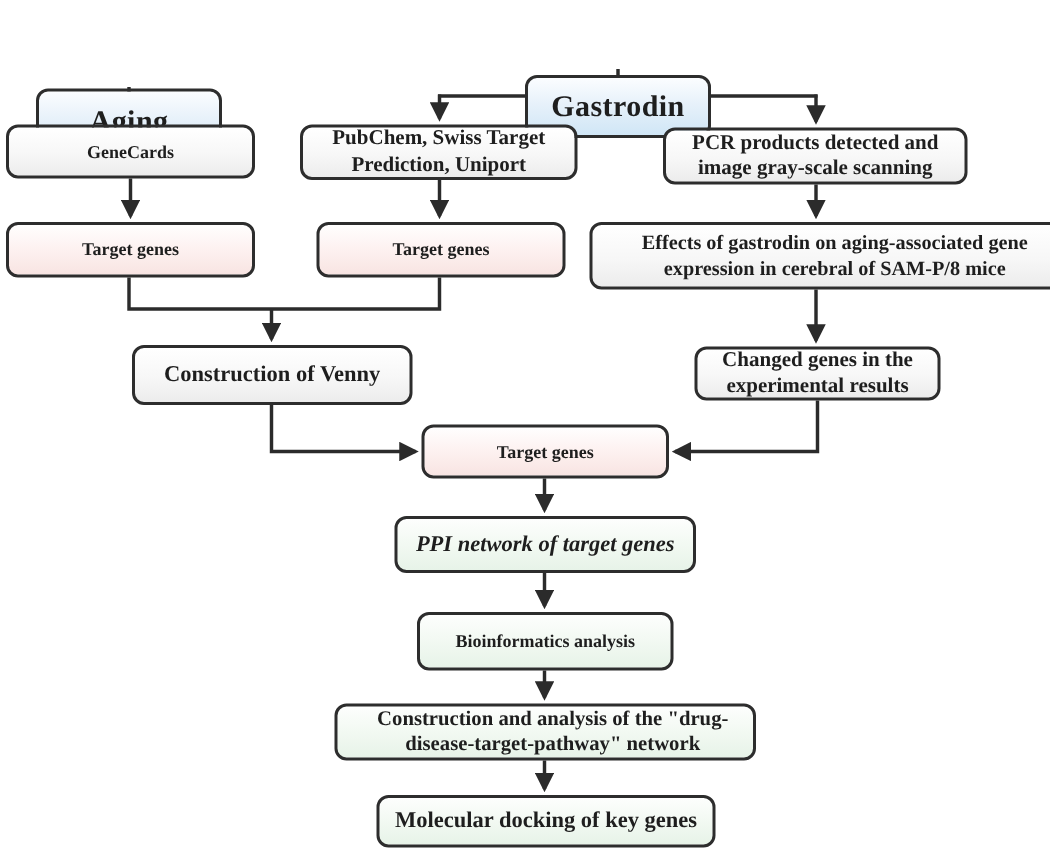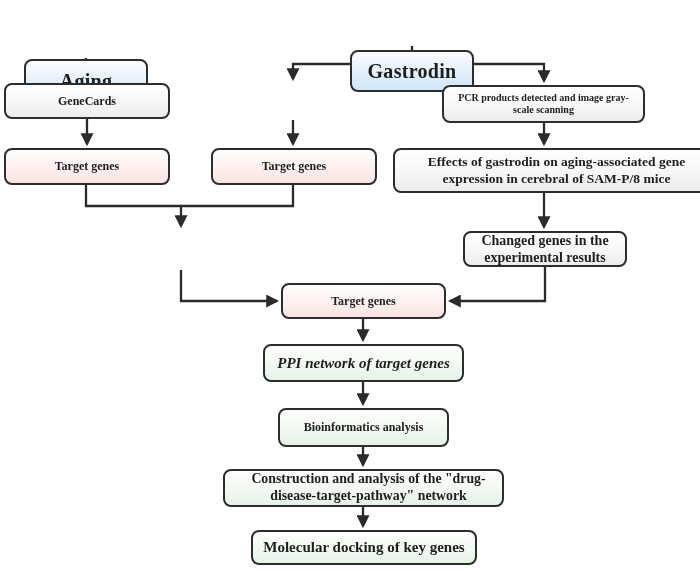--- a/index.html
+++ b/index.html
@@ -29,21 +29,21 @@
   .pink {background:linear-gradient(180deg,#fffefe 0%,#fdf1f0 50%,#f8e4e2 100%);}
   .green{background:linear-gradient(180deg,#fdfefd 0%,#f2f9f2 50%,#e7f3e8 100%);}
   .hdr{font-size:20px;letter-spacing:0.3px;margin-top:46px;}
 
   #n-aging        {left:24px;  top:13px;  width:124px; height:45px;}
   #n-gastrodin    {left:350px; top:4px;   width:124px; height:42px;}
   #n-genecards    {left:4px;   top:83px;  width:166px; height:36px;}
   #n-tg-aging     {left:4px;   top:148px; width:166px; height:37px;}
   #n-pubchem      {left:200px; top:83px;  width:185px; height:37px; font-size:14px;}
   #n-tg-gastrodin {left:211px; top:148px; width:166px; height:37px;}
-  #n-pcr          {left:442px; top:85px;  width:203px; height:38px; font-size:10px;justify-content:flex-end;}
+  #n-pcr          {left:442px; top:85px;  width:203px; height:38px; font-size:14px;justify-content:flex-end;}
   #n-effects      {left:393px; top:148px; width:327px; height:45px; font-size:13.5px;}
   #n-venny        {left:88px;  top:230px; width:187px; height:40px; font-size:15px;}
   #n-changed      {left:463px; top:231px; width:164px; height:36px; font-size:14px;}
   #n-tg-merged    {left:281px; top:283px; width:165px; height:36px;}
   #n-ppi          {left:263px; top:344px; width:201px; height:38px; font-size:15px;font-style:italic;}
   #n-bioinfo      {left:278px; top:408px; width:171px; height:39px; font-size:12px;}
   #n-network      {left:223px; top:469px; width:281px; height:38px; font-size:13.8px;padding-left:16px;}
   #n-docking      {left:251px; top:530px; width:226px; height:35px; font-size:15px;}
 </style>
 </head>
@@ -88,33 +88,39 @@
   </div>
 
   <div class="node gray" id="n-genecards">
     <span>GeneCards</span>
   </div>
 
   <div class="node pink" id="n-tg-aging">
     <span>Target genes</span>
   </div>
 
+  <div class="node gray" id="n-pubchem">
+    <span>PubChem, Swiss Target Prediction, Uniport</span>
+  </div>
 
   <div class="node pink" id="n-tg-gastrodin">
     <span>Target genes</span>
   </div>
 
   <div class="node gray" id="n-pcr">
     <span>PCR products detected and image gray-scale scanning</span>
   </div>
 
   <div class="node gray" id="n-effects">
     <span>Effects of gastrodin on aging-associated gene expression in cerebral of SAM-P/8 mice</span>
   </div>
 
+  <div class="node gray" id="n-venny">
+    <span>Construction of Venny</span>
+  </div>
 
   <div class="node gray" id="n-changed">
     <span>Changed genes in the experimental results</span>
   </div>
 
   <div class="node pink" id="n-tg-merged">
     <span>Target genes</span>
   </div>
 
   <div class="node green" id="n-ppi">

